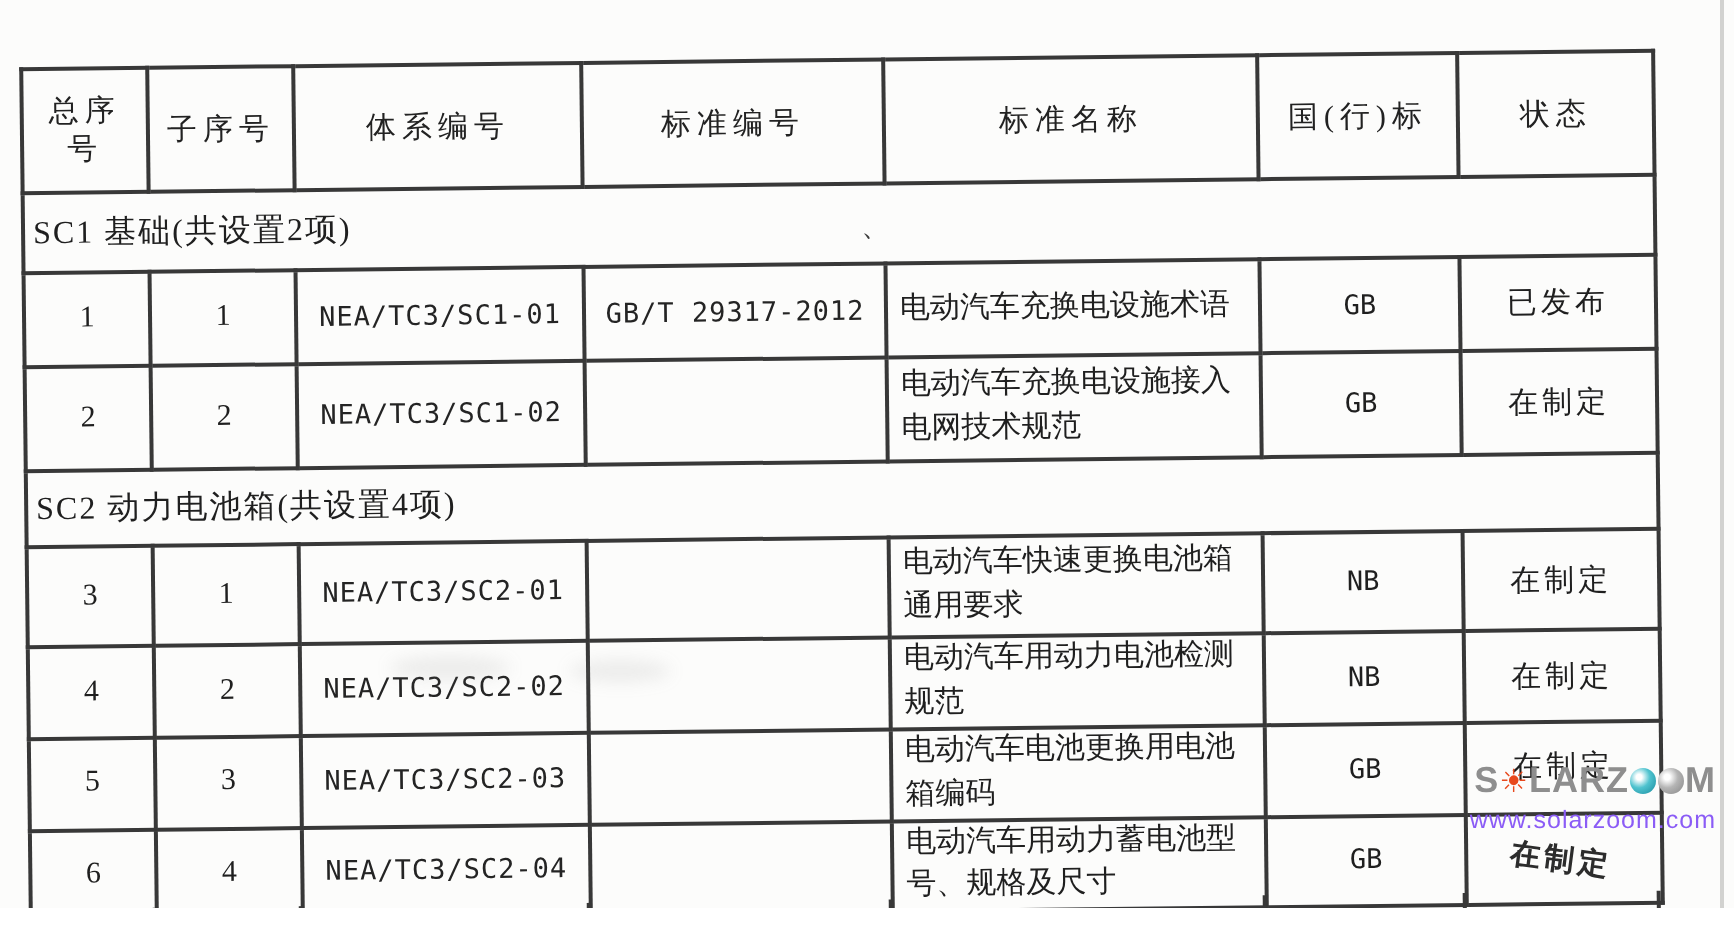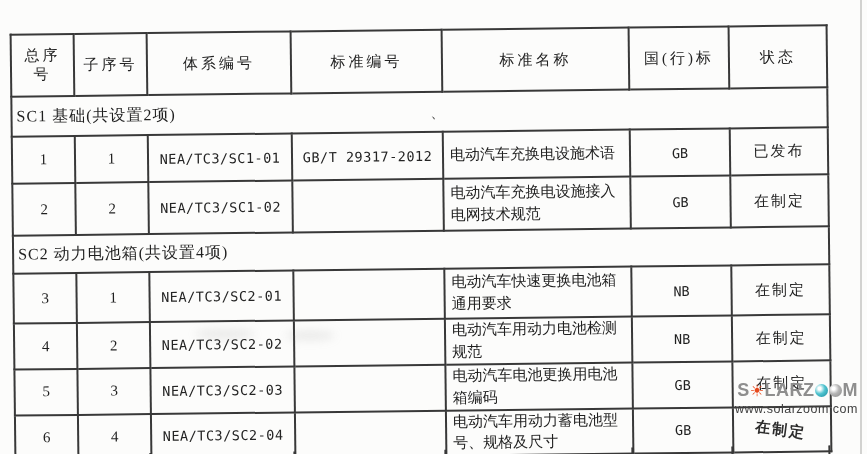--- a/index.html
+++ b/index.html
@@ -76,21 +76,21 @@
     font-size:18px;font-weight:bold;color:#8e8e8e;letter-spacing:0.5px;
     line-height:20px;white-space:nowrap;
   }
   .wm-sun{color:#e8491d;font-size:16px;}
   .wm-globe{
     display:inline-block;width:13px;height:13px;border-radius:50%;
     vertical-align:-1px;margin:0 0.5px;
   }
   .wm-globe.teal{background:radial-gradient(circle at 35% 35%, #ffffff 12%, #4fc3cf 45%, #1d8fa0 95%);}
   .wm-globe.gray{background:radial-gradient(circle at 35% 35%, #ffffff 12%, #b5b5b5 45%, #8a8a8a 95%);}
-  .wm-url{font-size:12.5px;color:#404040;letter-spacing:0.5px;margin-top:1px;}
+  .wm-url{font-size:12.5px;color:#8b5cf6;letter-spacing:0.5px;margin-top:1px;}
 </style>
 </head>
 <body>
 
 <div class="page">
 
   <div class="page-edge-line"></div>
 
   <div class="table-rotate">
     <table class="std-table">

